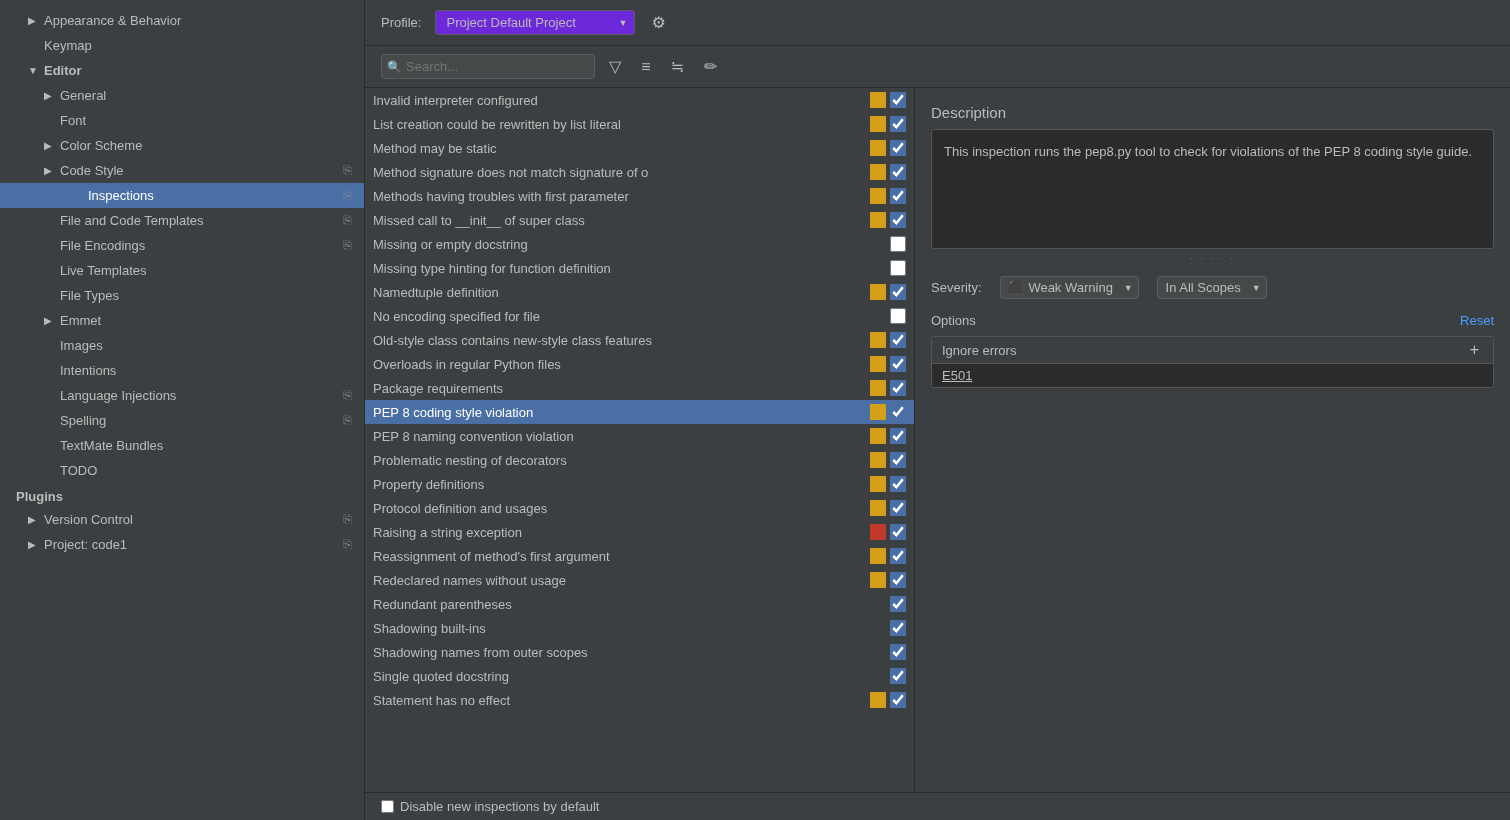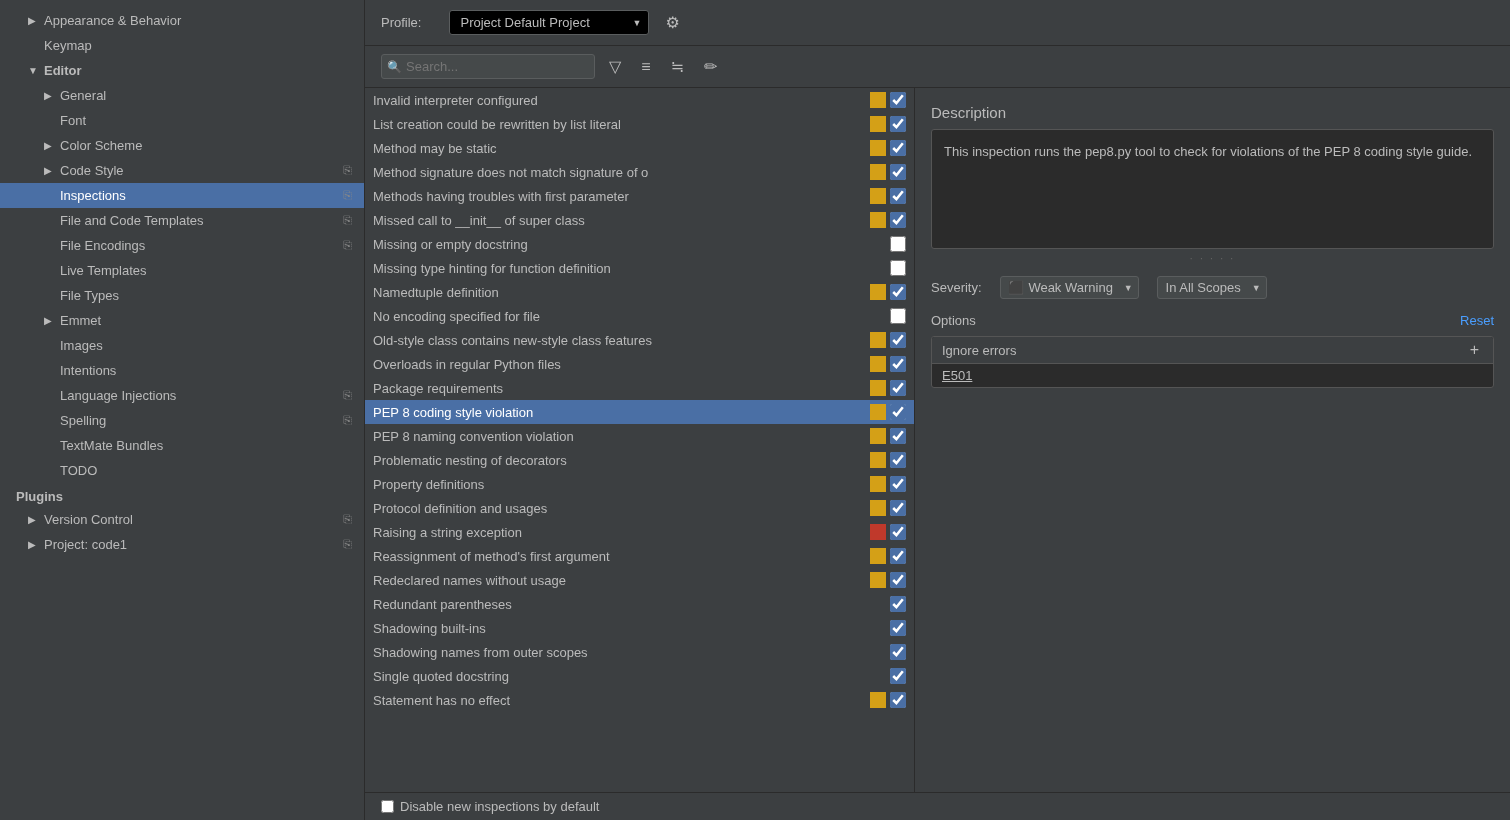--- a/index.html
+++ b/index.html
@@ -27,20 +27,21 @@
       display: flex;
       align-items: center;
       padding: 5px 12px 5px 16px;
       cursor: pointer;
       color: #bbbbbb;
       white-space: nowrap;
     }
     .sidebar-item.active {
       background: #4a6fa5;
       color: #ffffff;
+      gap: 28px;
     }
     .sidebar-item.indent1 { padding-left: 28px; }
     .sidebar-item.indent2 { padding-left: 44px; }
     .sidebar-item .arrow {
       margin-right: 6px;
       font-size: 10px;
       width: 10px;
       display: inline-block;
     }
     .sidebar-item .item-icon {
@@ -67,29 +68,29 @@
     #profile-bar {
       display: flex;
       align-items: center;
       padding: 10px 16px;
       background: #3c3f41;
       border-bottom: 1px solid #2b2b2b;
       gap: 10px;
     }
     #profile-bar label {
       color: #bbbbbb;
-      margin-right: 18px;
+      margin-right: 4px;
     }
     .profile-dropdown-wrap {
       position: relative;
       display: inline-flex;
       align-items: center;
     }
     .profile-dropdown-wrap select {
-      background: #000000;
+      background: #6d28d9;
       border: 1px solid #5a5d5e;
       border-radius: 3px;
       color: #bbbbbb;
       padding: 4px 28px 4px 10px;
       font-size: 13px;
       cursor: pointer;
       appearance: none;
       min-width: 200px;
     }
     .profile-dropdown-wrap::after {

